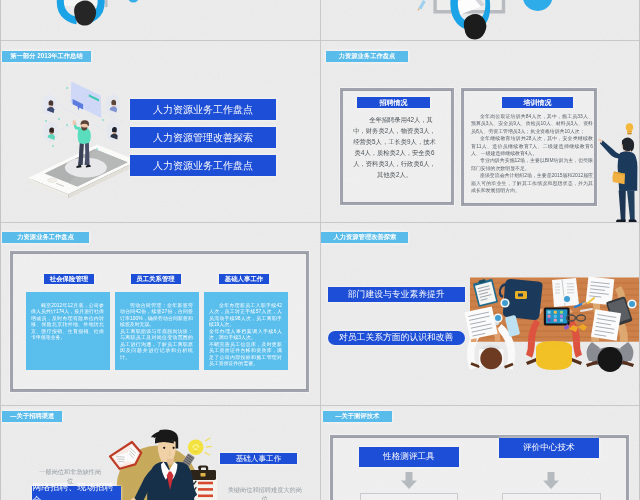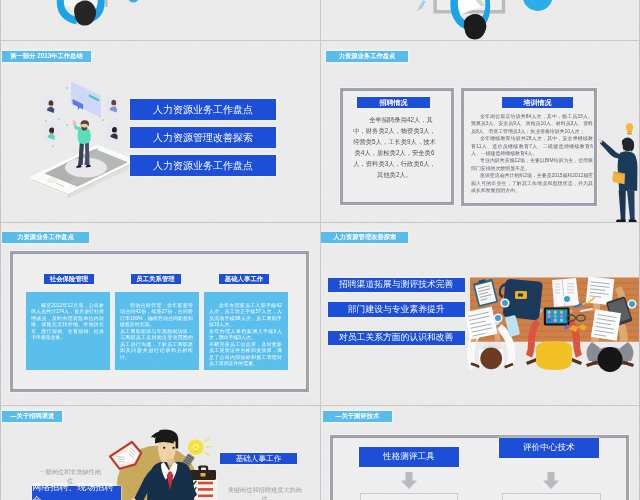--- a/index.html
+++ b/index.html
@@ -368,23 +368,22 @@
           <path d="M254.4,94.5 h1.2"></path>
         </g>
         <g>
           <path d="M248,106 l4,-4 l5,2 l-2,5 Z" fill="#f0a826"></path>
           <path d="M257,104 l5,-3 l4,3 l-3,4 Z" fill="#f0a826"></path>
           <path d="M243,104 l4,-3 l1,4 l-4,2 Z" fill="#8c5ad0"></path>
         </g>
 
     </svg>
     <div class="seclabel" style="left:0.4px;top:8.9px;width:87px;height:10.7px;font-size:6.3px;">人力资源管理改善探索</div>
-    <div class="bluebar" style="left:6.6px;top:54.6px;width:137.2px;height:14.7px;font-size:8.8px;">招聘渠道拓展与测评技术完善</div>
-    <div class="bluebar" style="left:6.6px;top:79px;width:137.2px;height:15.2px;font-size:8.8px;">部门建设与专业素养提升</div>
-    <div class="bluebar" style="left:6.6px;top:107.8px;width:137.2px;height:14.6px;font-size:8.8px;">对员工关系方面的认识和改善</div>
+    <div class="bluebar" style="left:6.6px;top:64px;width:137.2px;height:15.2px;font-size:8.8px;">部门建设与专业素养提升</div>
+    <div class="bluebar" style="left:6.6px;top:107.8px;width:137.2px;height:14.6px;font-size:8.8px;border-radius:7px;">对员工关系方面的认识和改善</div>
   </div>
 
   <div class="slide" style="left:0;top:406px;">
     <svg class="recruit-art" width="320" height="182" viewBox="0 0 320 182" style="position:absolute;left:0;top:0;">
       <circle cx="157.5" cy="80.2" r="40.8" fill="#c9ab5c"></circle>
       <g>
         <g stroke="#f0e05a" stroke-width="1.3" stroke-linecap="round" opacity=".9">
           <path d="M205.5,35 l4.5,-3"></path>
             <path d="M206.5,41 l5,-.6"></path>
             <path d="M205,46.6 l4.6,2.4"></path>

